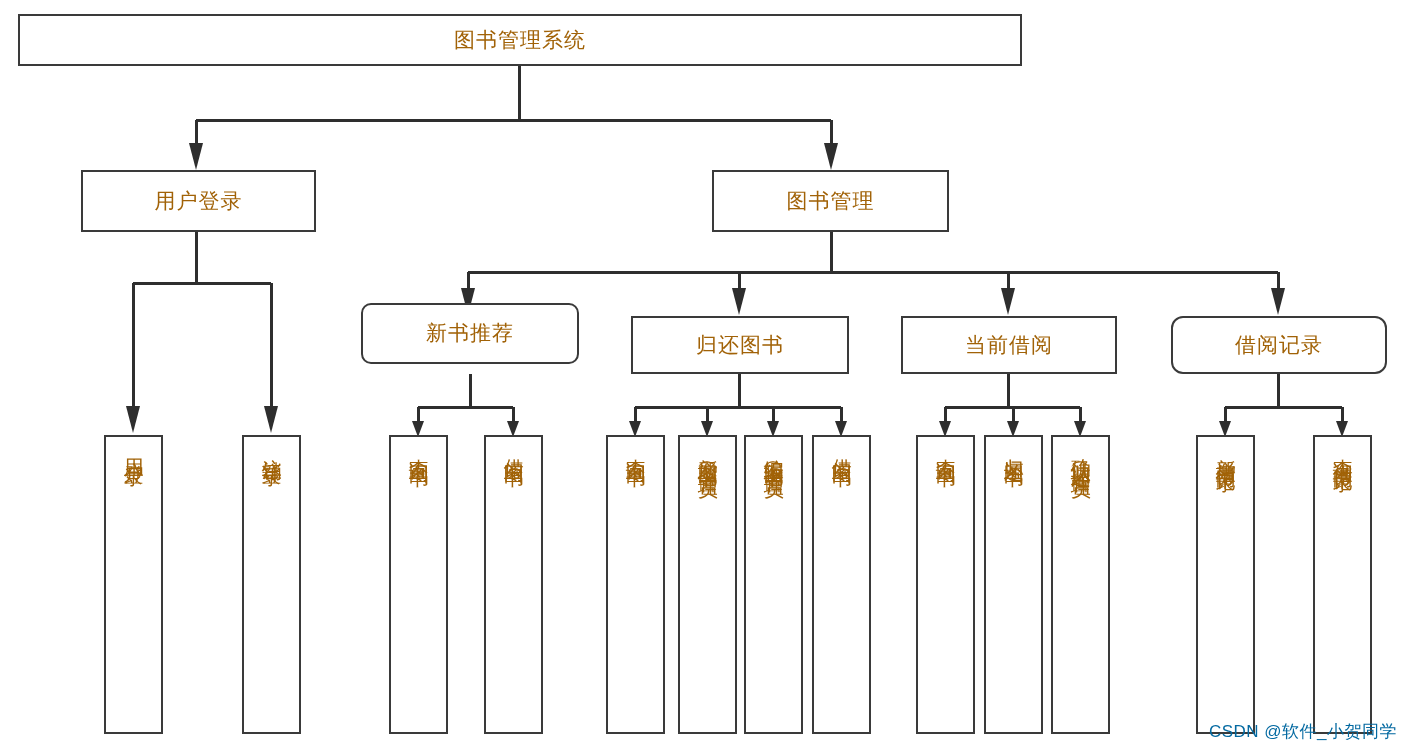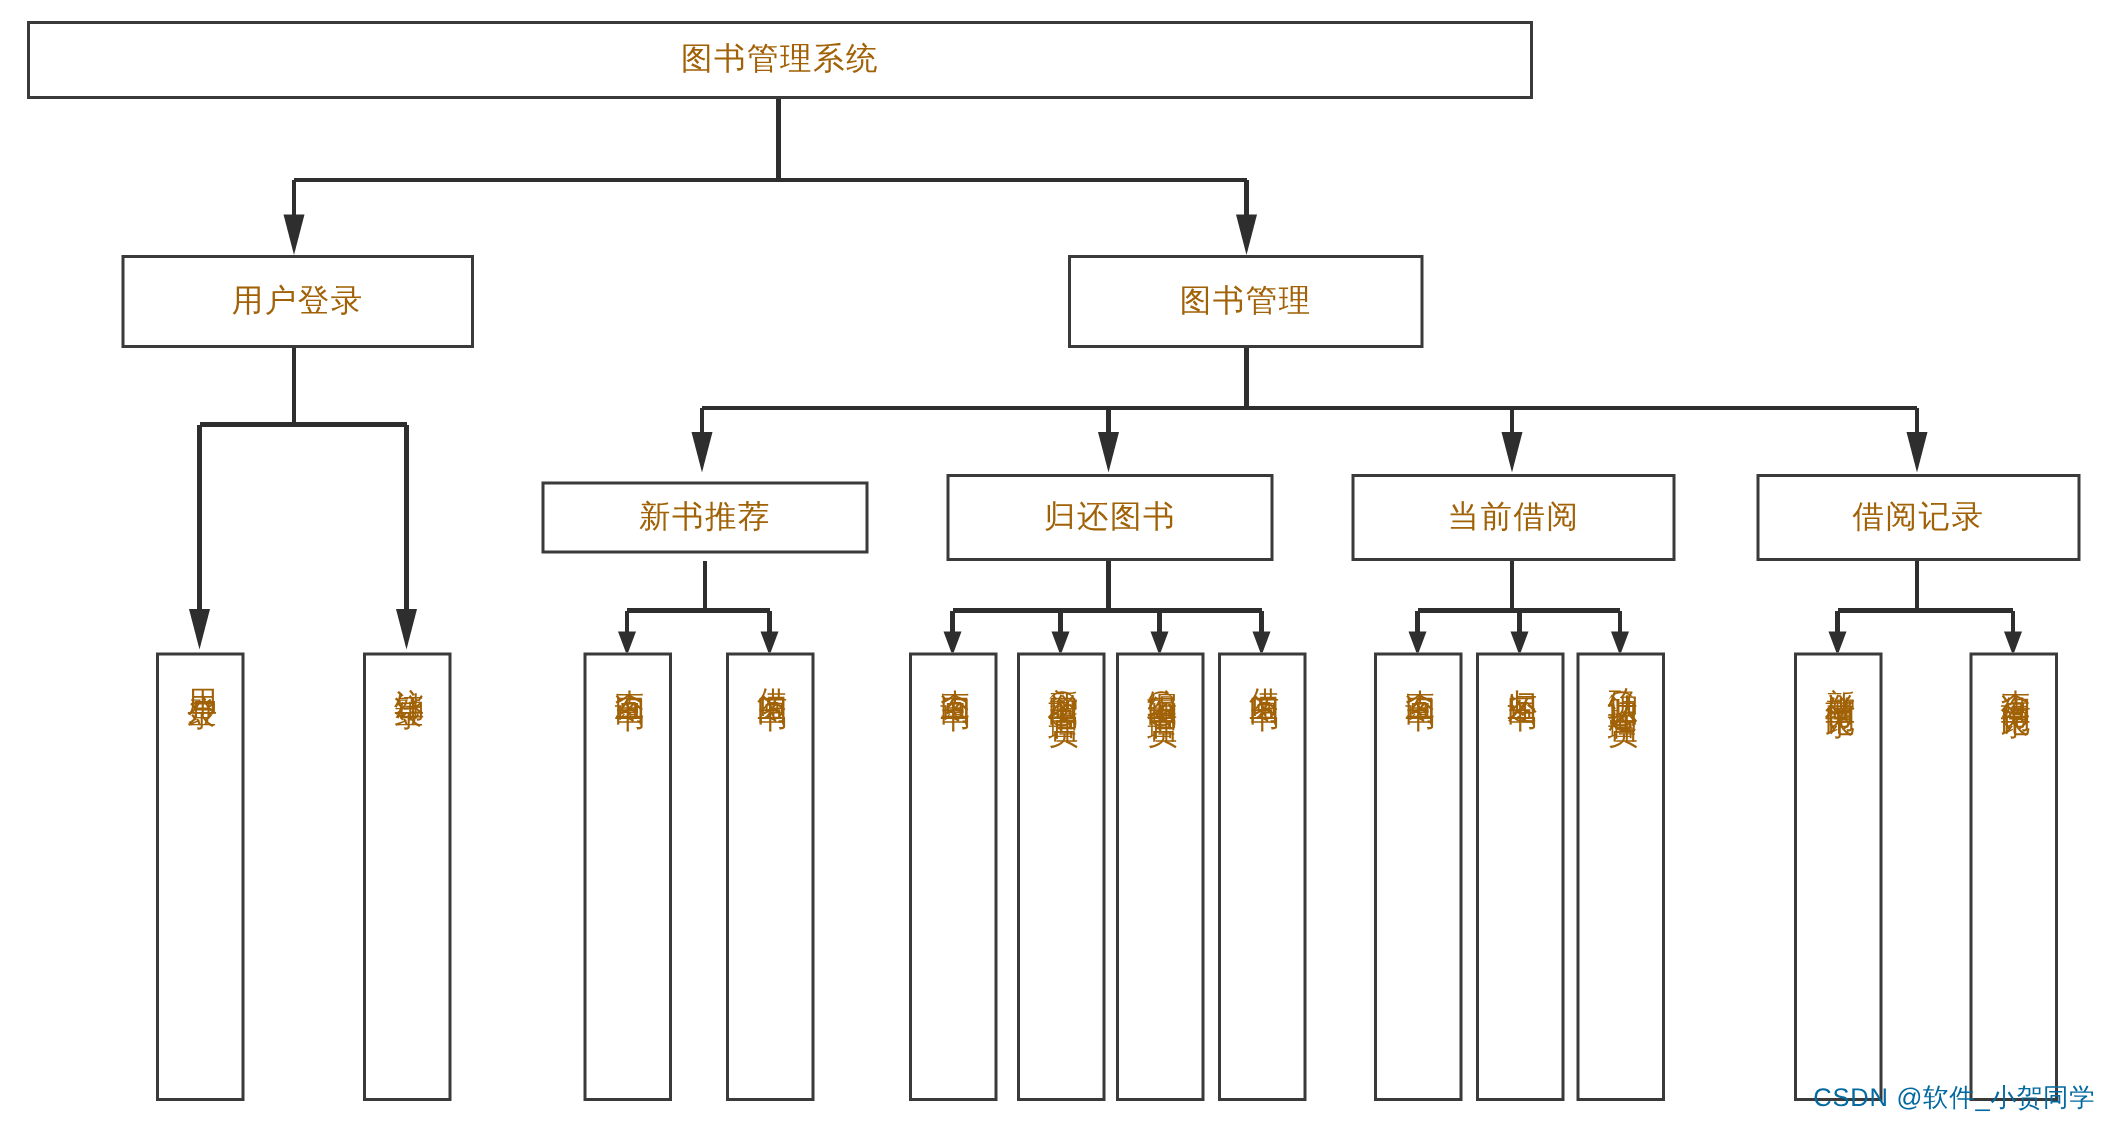--- a/index.html
+++ b/index.html
@@ -158,33 +158,33 @@
   </div>
 
   <div class="node horiz" style="left:81px; top:170px; width:235px; height:62px;">
     <span class="label">用户登录</span>
   </div>
 
   <div class="node horiz" style="left:712px; top:170px; width:237px; height:62px;">
     <span class="label">图书管理</span>
   </div>
 
-  <div class="node horiz" style="left:361px; top:321px; width:218px; height:48px;">
+  <div class="node horiz" style="left:361px; top:303px; width:218px; height:61px;border-radius:10px;">
     <span class="label">新书推荐</span>
   </div>
 
   <div class="node horiz" style="left:631px; top:316px; width:218px; height:58px;">
     <span class="label">归还图书</span>
   </div>
 
   <div class="node horiz" style="left:901px; top:316px; width:216px; height:58px;">
     <span class="label">当前借阅</span>
   </div>
 
-  <div class="node horiz" style="left:1171px; top:316px; width:216px; height:58px;">
+  <div class="node horiz" style="left:1171px; top:316px; width:216px; height:58px;border-radius:12px;">
     <span class="label">借阅记录</span>
   </div>
 
   <div class="node vert" style="left:104px; top:435px; width:59px; height:299px;">
     <span class="label">用户登录</span>
   </div>
 
   <div class="node vert" style="left:242px; top:435px; width:59px; height:299px;">
     <span class="label">注销登录</span>
   </div>

